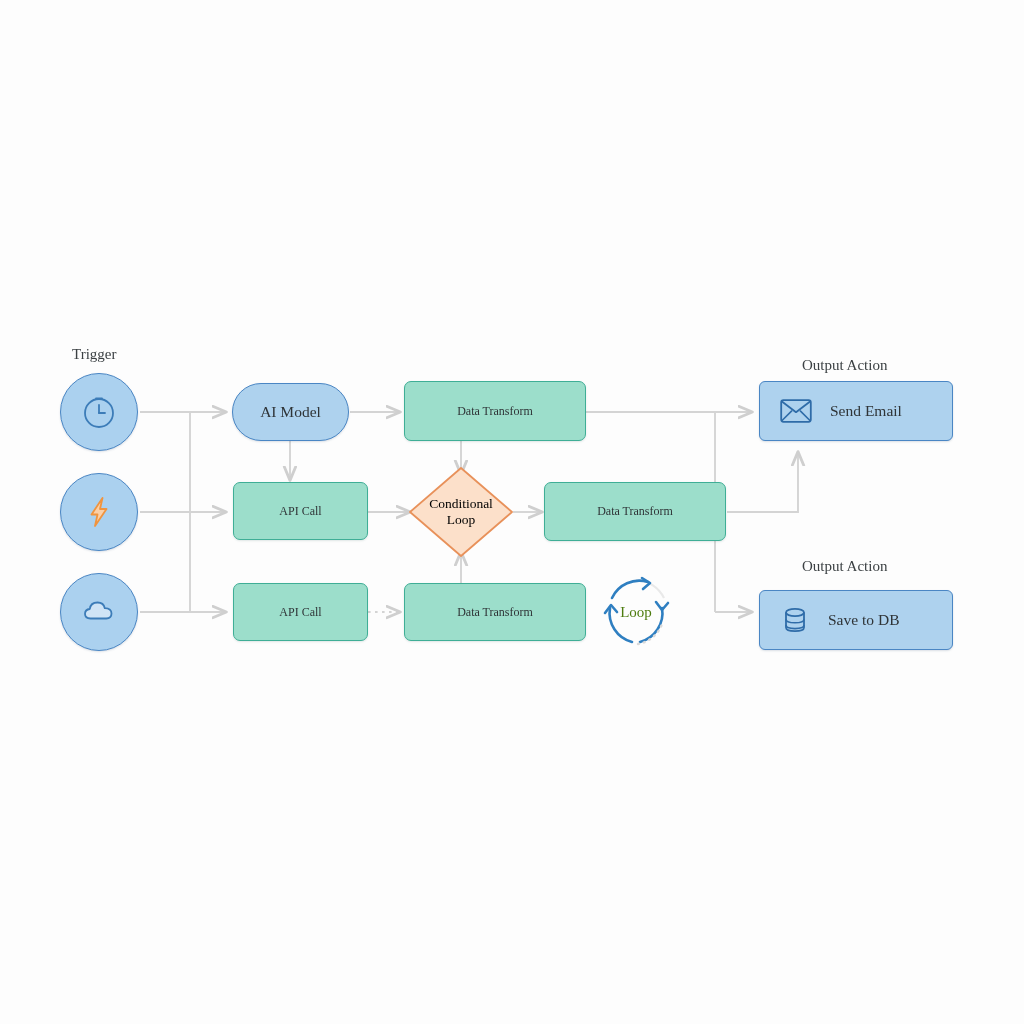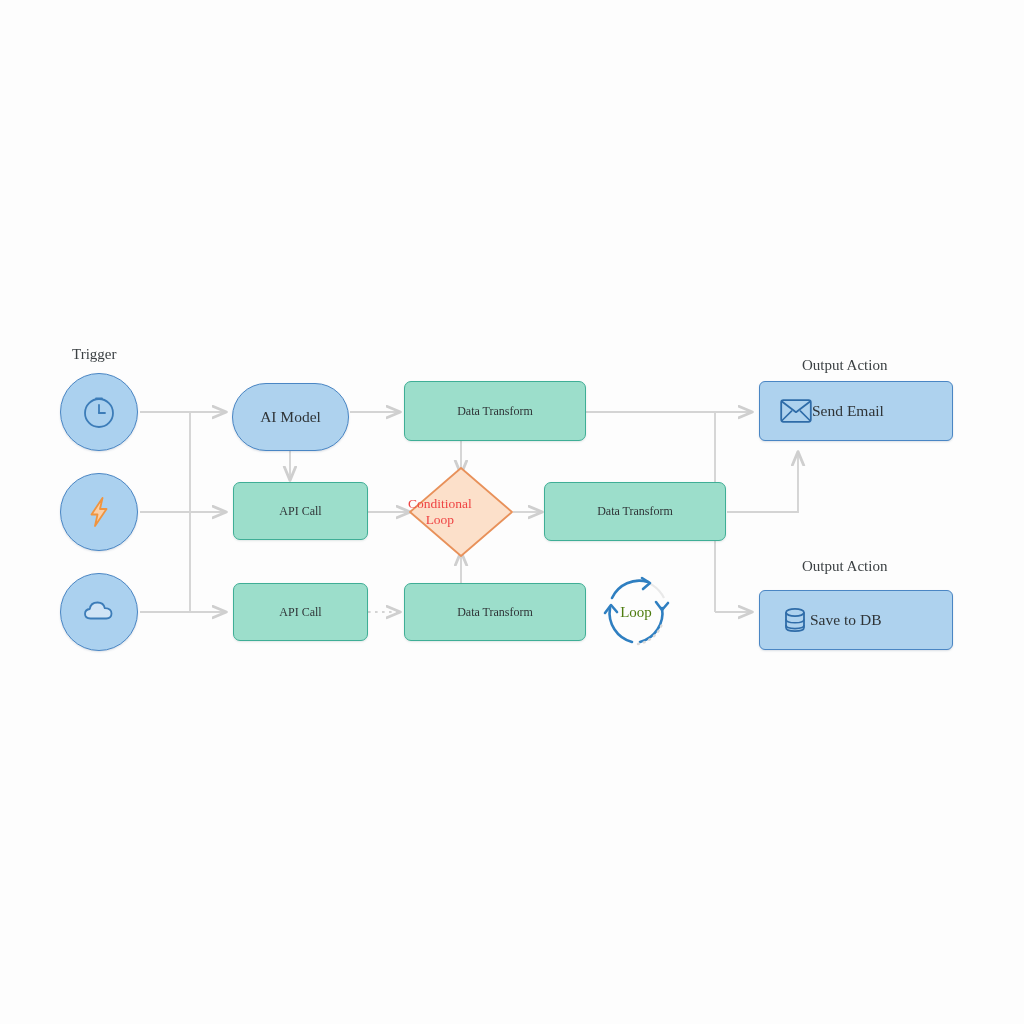--- a/index.html
+++ b/index.html
@@ -58,42 +58,44 @@
     box-shadow: 0 1px 2px rgba(60,90,120,0.18);
   }
   
   .outbox {
     background: #aed2ee;
     border: 1.6px solid #4a86c4;
     border-radius: 6px;
     font-size: 15.5px;
     justify-content: flex-start;
     padding-left: 20px;
+    gap: 18px;
     box-shadow: 0 1px 2px rgba(60,90,120,0.18);
   }
   
   .diamond-wrap {
     position: absolute;
     z-index: 3;
   }
   .diamond-shape {
     position: absolute;
     left: 0; top: 0;
     width: 100%;
     height: 100%;
   }
   .diamond-label {
     position: absolute;
     left: 0; top: 0;
     width: 100%;
     height: 100%;
     display: flex;
     align-items: center;
+    justify-content: center;
     font-size: 13.5px;
-    color: #ef4444;
+    color: #000000;
     line-height: 1.18;
     text-align: center;
   }
   
   .caption {
     position: absolute;
     font-size: 15px;
     color: #3b4043;
     z-index: 3;
     white-space: nowrap;
@@ -179,21 +181,21 @@
     </svg>
   </div>
 
   <div class="node trigger-circle" style="left:60px; top:573px;">
     <svg class="icon-svg" width="44" height="44" viewBox="0 0 44 44">
       <path d="M13.5 28.5 Q8 28.5 8 23.8 Q8 19.6 12.8 19.0 Q13.6 12.5 20.5 12.5
                Q26.6 12.5 27.8 18.2 Q34.5 18.4 34.5 23.6 Q34.5 28.5 29.3 28.5 Z" fill="#cfe4f6" stroke="#3c7cb8" stroke-width="1.8" stroke-linejoin="round"></path>
     </svg>
   </div>
 
-  <div class="node pill" style="left:232px; top:383px; width:117px; height:68px;">
+  <div class="node pill" style="left:232px; top:383px; width:117px; height:58px;">
     <span>AI Model</span>
   </div>
 
   <div class="node proc" style="left:404px; top:381px; width:182px; height:60px;">
     <span>Data Transform</span>
   </div>
 
   <div class="node proc" style="left:233px; top:482px; width:135px; height:58px;">
     <span>API Call</span>
   </div>

